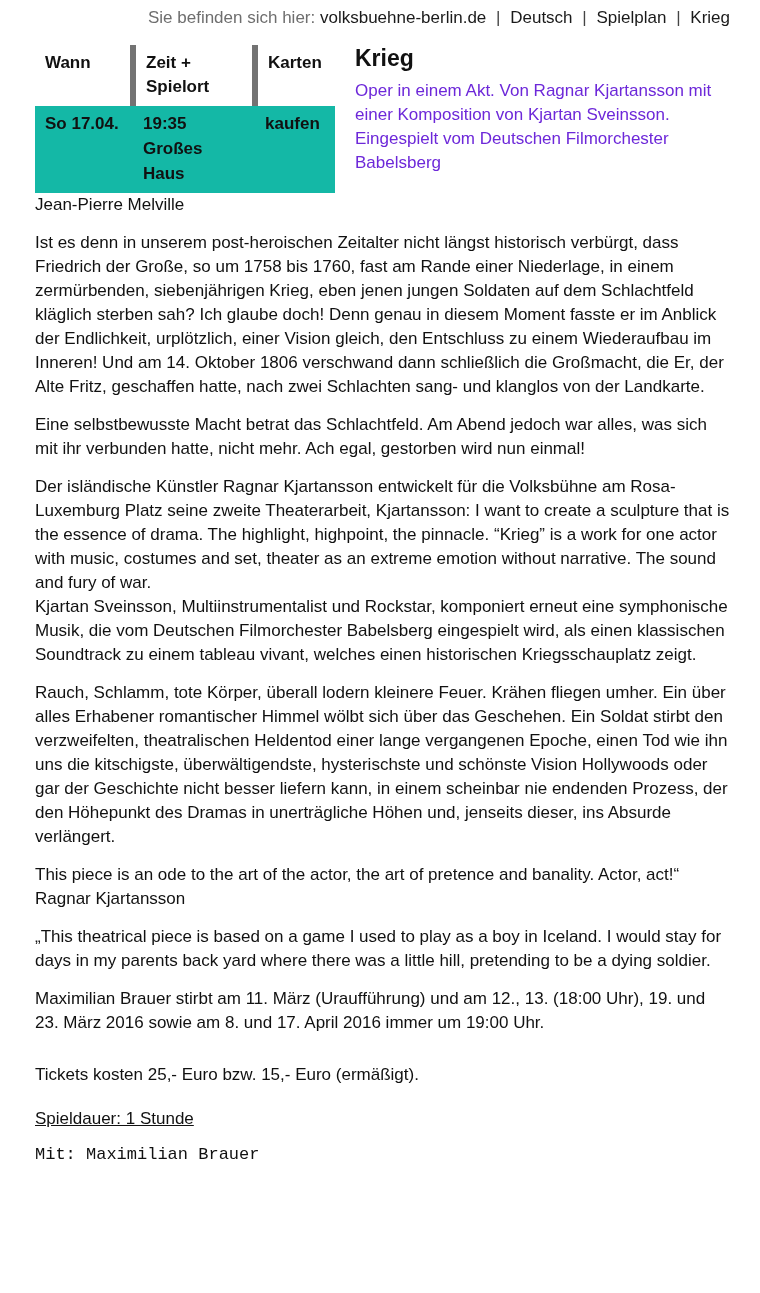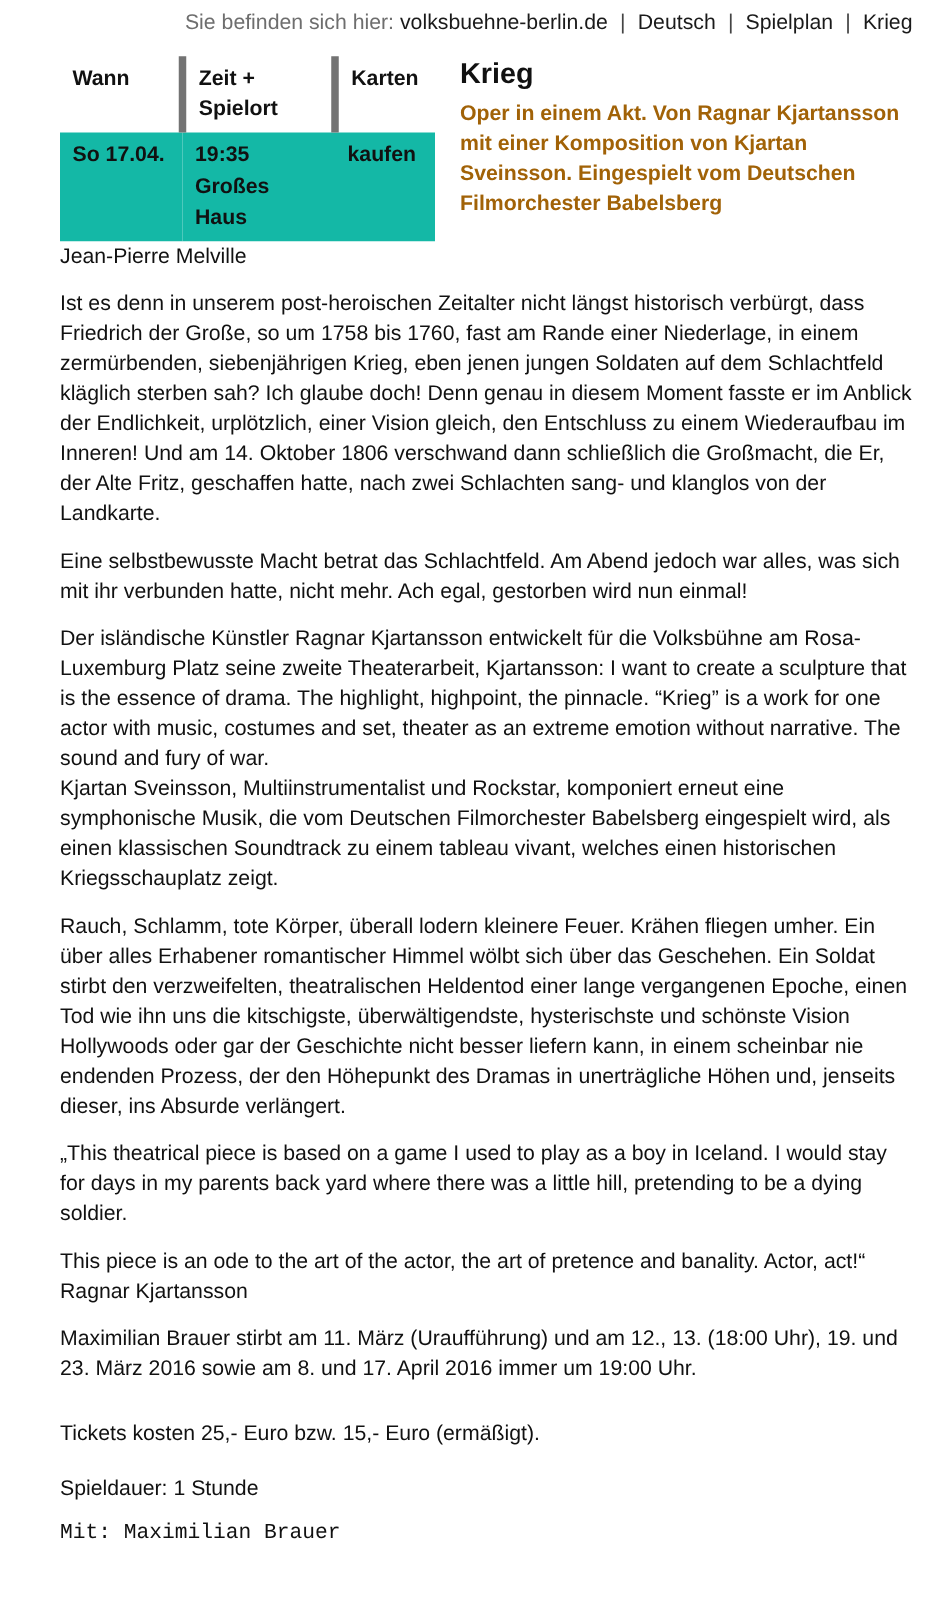--- a/index.html
+++ b/index.html
@@ -5,21 +5,21 @@
   * { box-sizing: border-box; }
   html, body { margin: 0; padding: 0; background: #ffffff; }
   body {
     width: 760px;
     min-height: 1293px;
     font-family: "Liberation Sans", "DejaVu Sans", sans-serif;
     color: #111111;
     font-size: 17px;
     overflow: hidden;
   }
-  .page { padding: 6px 30px 10px 48px; }
+  .page { padding: 6px 30px 10px 35px; }
 
   
   .breadcrumb {
     text-align: right;
     font-size: 17px;
     line-height: 24px;
     color: #6e6e6e;
     margin-bottom: 15px;
     white-space: nowrap;
   }
@@ -70,36 +70,36 @@
   
   .title-block h1 {
     font-size: 23px;
     line-height: 26px;
     margin: 0 0 8px 0;
     font-weight: bold;
     color: #111111;
   }
   .subtitle {
     margin: 0;
-    font-weight: bold;
-    color: #a16207;
+    font-weight: normal;
+    color: #6d28d9;
     line-height: 24px;
   }
   .quote-first { margin: 17px 0 0 0; line-height: 24px; }
 
   
   .body-text p {
     margin: 14px 0 0 0;
     line-height: 24px;
     white-space: pre-line;
   }
   .body-text p.quote-rest,
   .body-text p.quote-attrib { margin-top: 0; }
   .body-text p.p-tickets  { margin-top: 28px; }
-  .body-text p.p-duration { margin-top: 20px; }
+  .body-text p.p-duration { margin-top: 20px; text-decoration: underline; }
   .body-text p.p-cast     { margin-top: 12px; font-family: Liberation Mono, monospace; }
 </style>
 </head>
 <body>
 
 <div class="page">
 
   <nav class="breadcrumb">
     <span>Sie befinden sich hier:</span>
     <span class="bc-link">volksbuehne-berlin.de</span>
@@ -145,22 +145,22 @@
   </div>
 
   <div class="body-text">
     <p class="quote-attrib">Jean-Pierre Melville</p>
 
     <p>Ist es denn in unserem post-heroischen Zeitalter nicht längst historisch verbürgt, dass Friedrich der Große, so um 1758 bis 1760, fast am Rande einer Niederlage, in einem zermürbenden, siebenjährigen Krieg, eben jenen jungen Soldaten auf dem Schlachtfeld kläglich sterben sah? Ich glaube doch! Denn genau in diesem Moment fasste er im Anblick der Endlichkeit, urplötzlich, einer Vision gleich, den Entschluss zu einem Wiederaufbau im Inneren! Und am 14. Oktober 1806 verschwand dann schließlich die Großmacht, die Er, der Alte Fritz, geschaffen hatte, nach zwei Schlachten sang- und klanglos von der Landkarte.</p>
     <p>Eine selbstbewusste Macht betrat das Schlachtfeld. Am Abend jedoch war alles, was sich mit ihr verbunden hatte, nicht mehr. Ach egal, gestorben wird nun einmal!</p>
     <p>Der isländische Künstler Ragnar Kjartansson entwickelt für die Volksbühne am Rosa-Luxemburg Platz seine zweite Theaterarbeit, Kjartansson: I want to create a sculpture that is the essence of drama. The highlight, highpoint, the pinnacle. “Krieg” is a work for one actor with music, costumes and set, theater as an extreme emotion without narrative. The sound and fury of war.
 Kjartan Sveinsson, Multiinstrumentalist und Rockstar, komponiert erneut eine symphonische Musik, die vom Deutschen Filmorchester Babelsberg eingespielt wird, als einen klassischen Soundtrack zu einem tableau vivant, welches einen historischen Kriegsschauplatz zeigt.</p>
     <p>Rauch, Schlamm, tote Körper, überall lodern kleinere Feuer. Krähen fliegen umher. Ein über alles Erhabener romantischer Himmel wölbt sich über das Geschehen. Ein Soldat stirbt den verzweifelten, theatralischen Heldentod einer lange vergangenen Epoche, einen Tod wie ihn uns die kitschigste, überwältigendste, hysterischste und schönste Vision Hollywoods oder gar der Geschichte nicht besser liefern kann, in einem scheinbar nie endenden Prozess, der den Höhepunkt des Dramas in unerträgliche Höhen und, jenseits dieser, ins Absurde verlängert.</p>
-    <p>„This theatrical piece is based on a game I used to play as a boy in Iceland. I would stay for days in my parents back yard where there was a little hill, pretending to be a dying soldier.</p>
     <p>This piece is an ode to the art of the actor, the art of pretence and banality. Actor, act!“
 Ragnar Kjartansson</p>
+    <p>„This theatrical piece is based on a game I used to play as a boy in Iceland. I would stay for days in my parents back yard where there was a little hill, pretending to be a dying soldier.</p>
     <p>Maximilian Brauer stirbt am 11. März (Uraufführung) und am 12., 13. (18:00 Uhr), 19. und 23. März 2016 sowie am 8. und 17. April 2016 immer um 19:00 Uhr.</p>
     <p class="p-tickets">Tickets kosten 25,- Euro bzw. 15,- Euro (ermäßigt).</p>
     <p class="p-duration">Spieldauer: 1 Stunde</p>
     <p class="p-cast">Mit: Maximilian Brauer</p>
   </div>
 
 </div>
 
 </body></html>

